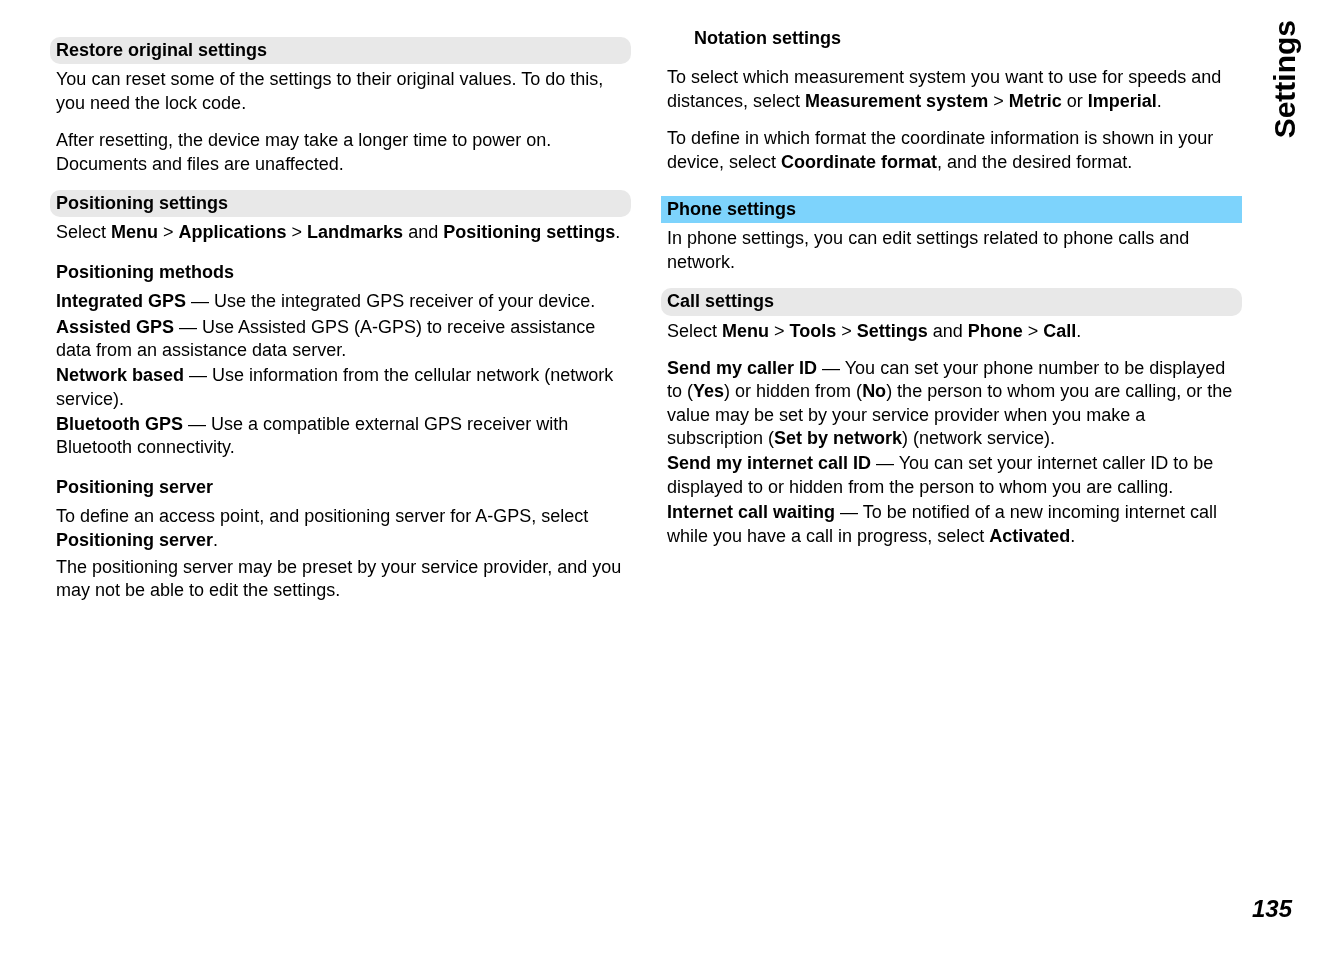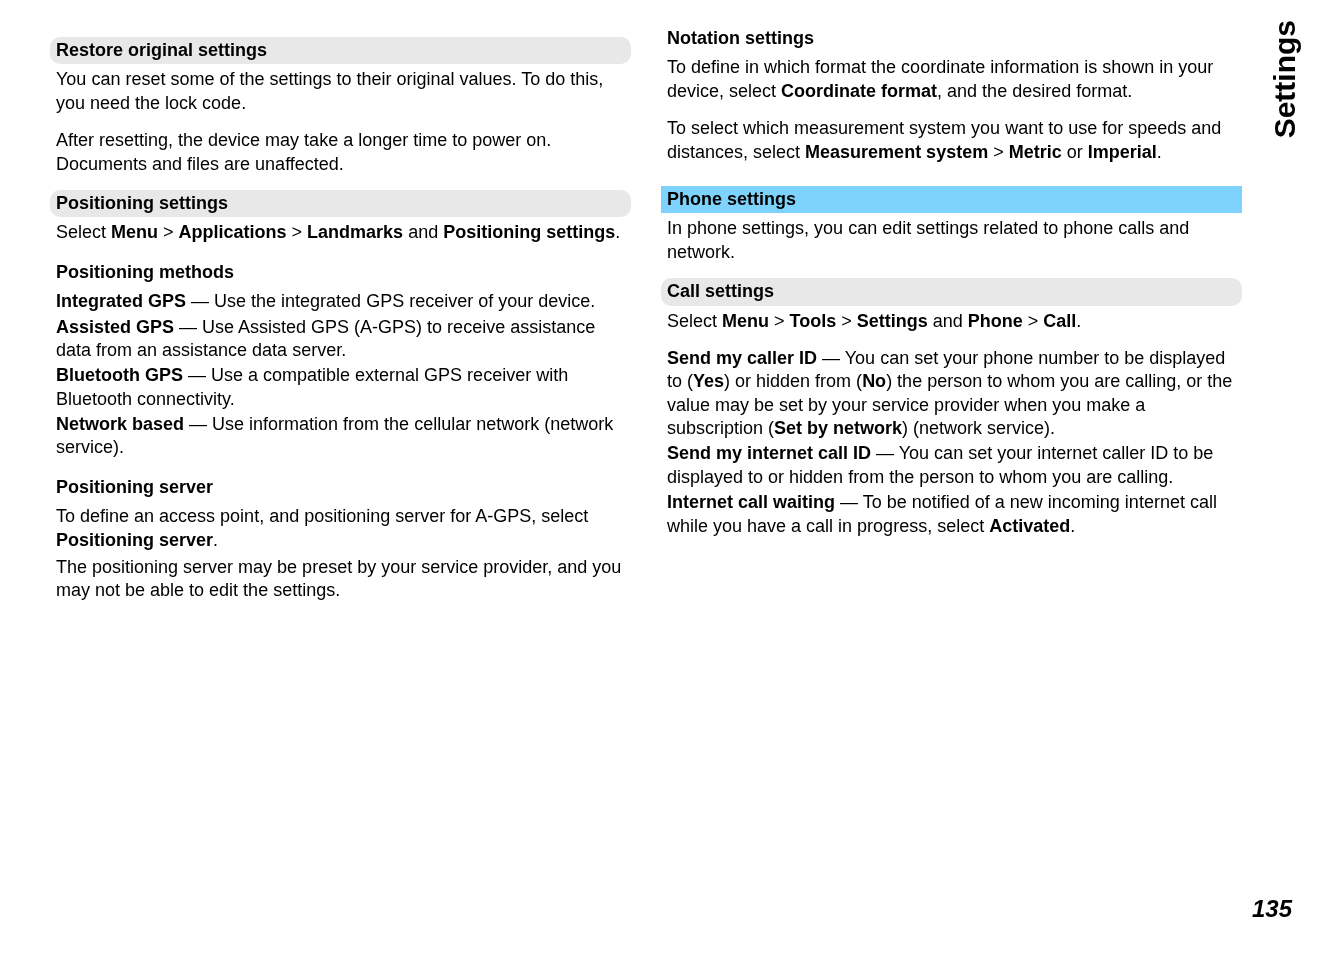--- a/index.html
+++ b/index.html
@@ -78,39 +78,39 @@
     <p>After resetting, the device may take a longer time to power on. Documents and files are unaffected.</p>
 
     <div class="subsection-header">Positioning settings</div>
     <p>
       <span>Select </span><span class="bold">Menu</span><span>  &gt; </span><span class="bold">Applications</span><span>  &gt; </span><span class="bold">Landmarks</span><span> and </span><span class="bold">Positioning settings</span><span>.</span>
     </p>
 
     <div class="minor-header">Positioning methods</div>
     <p class="def"><span class="bold">Integrated GPS</span><span>  — Use the integrated GPS receiver of your device.</span></p>
     <p class="def"><span class="bold">Assisted GPS</span><span>  — Use Assisted GPS (A-GPS) to receive assistance data from an assistance data server.</span></p>
+    <p class="def"><span class="bold">Network based</span><span>  — Use information from the cellular network (network service).</span></p>
     <p class="def"><span class="bold">Bluetooth GPS</span><span>  — Use a compatible external GPS receiver with Bluetooth connectivity.</span></p>
-    <p class="def"><span class="bold">Network based</span><span>  — Use information from the cellular network (network service).</span></p>
 
     <div class="minor-header">Positioning server</div>
     <p style="margin-top:0;">
       <span>To define an access point, and positioning server for A-GPS, select </span><span class="bold">Positioning server</span><span>.</span>
     </p>
     <p style="margin-top:-10px;">The positioning server may be preset by your service provider, and you may not be able to edit the settings.</p>
 
   </div>
 
   <div class="col">
 
-    <div class="minor-header" style="margin-top:0;">Notation settings</div>
+    <div class="minor-header" style="margin-top:0;margin-left:27px;">Notation settings</div>
+    <p style="margin-top:14px;">
+      <span>To select which measurement system you want to use for speeds and distances, select </span><span class="bold">Measurement system</span><span>  &gt; </span><span class="bold">Metric</span><span> or </span><span class="bold">Imperial</span><span>.</span>
+    </p>
     <p>
       <span>To define in which format the coordinate information is shown in your device, select </span><span class="bold">Coordinate format</span><span>, and the desired format.</span>
-    </p>
-    <p style="margin-top:14px;">
-      <span>To select which measurement system you want to use for speeds and distances, select </span><span class="bold">Measurement system</span><span>  &gt; </span><span class="bold">Metric</span><span> or </span><span class="bold">Imperial</span><span>.</span>
     </p>
 
     <div class="section-header" style="margin-top:22px;">Phone settings</div>
     <p>In phone settings, you can edit settings related to phone calls and network.</p>
 
     <div class="subsection-header">Call settings</div>
     <p>
       <span>Select </span><span class="bold">Menu</span><span>  &gt; </span><span class="bold">Tools</span><span>  &gt; </span><span class="bold">Settings</span><span> and </span><span class="bold">Phone</span><span>  &gt; </span><span class="bold">Call</span><span>.</span>
     </p>
 

